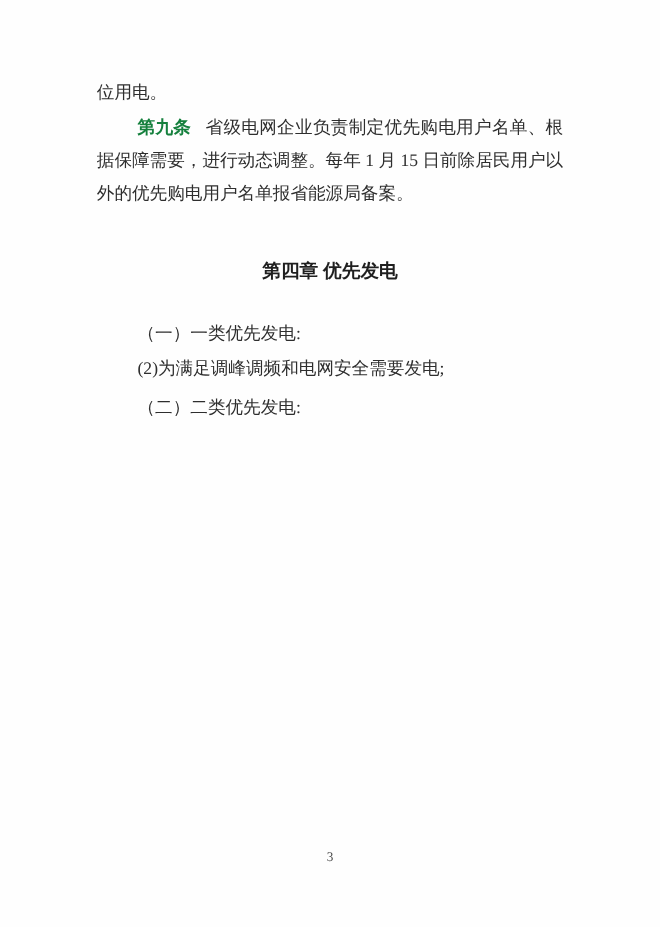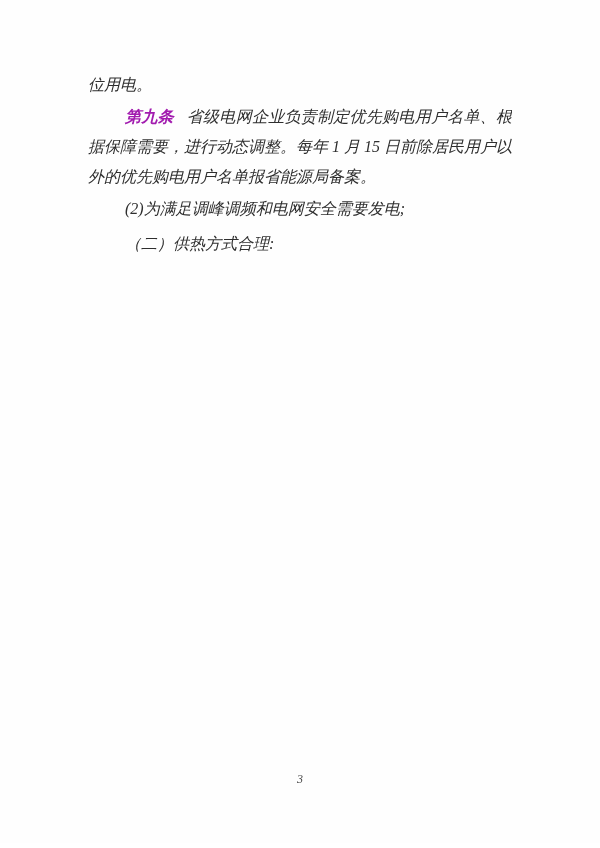--- a/index.html
+++ b/index.html
@@ -7,42 +7,41 @@
     padding: 0;
     background: #ffffff;
   }
   .page {
     position: relative;
     width: 600px;
     height: 843px;
     background: #fefefe;
     overflow: hidden;
     font-family: "Liberation Serif", serif;
-    font-style: italic;
   }
   .content {
     position: absolute;
     left: 88px;
     right: 88px;
     top: 70px;
     color: #2e2e2e;
     font-size: 16px;
     line-height: 30px;
     text-align: justify;
     overflow: hidden;
   }
   .para {
     margin: 0 0 2px 0;
   }
   .indent {
     text-indent: 37px;
   }
   .lead {
     font-weight: bold;
-    color: #a21caf;
+    color: #15803d;
     margin-right: 13px;
   }
   .chapter-heading {
     text-align: center;
     text-indent: 0;
     font-weight: bold;
     font-size: 17px;
     color: #1f1f1f;
     margin: 40px 0 27px 0;
   }
@@ -64,26 +63,28 @@
 <body>
 
 <div class="page">
   <div class="content">
 
     <p class="para"><span>位用电。</span></p>
 
     <p class="para indent"><span class="lead">第九条</span><span>省级电网企业负责制定优先购电用户名单、根据保障需要，进行动态调整。每年 1 月 15 日前除居民用户以外的优先购电用户名单报省能源局备案。</span></p>
 
 
+    <p class="para chapter-heading">第四章 优先发电</p>
 
 
+    <p class="para indent gap-before">（一）一类优先发电:</p>
 
 
     <p class="para indent">(2)为满足调峰调频和电网安全需要发电;</p>
 
 
-    <p class="para indent gap-before">（二）供热方式合理:</p>
+    <p class="para indent gap-before">（二）二类优先发电:</p>
 
 
   </div>
 
   <div class="page-number">3</div>
 </div>
 
 </body></html>

